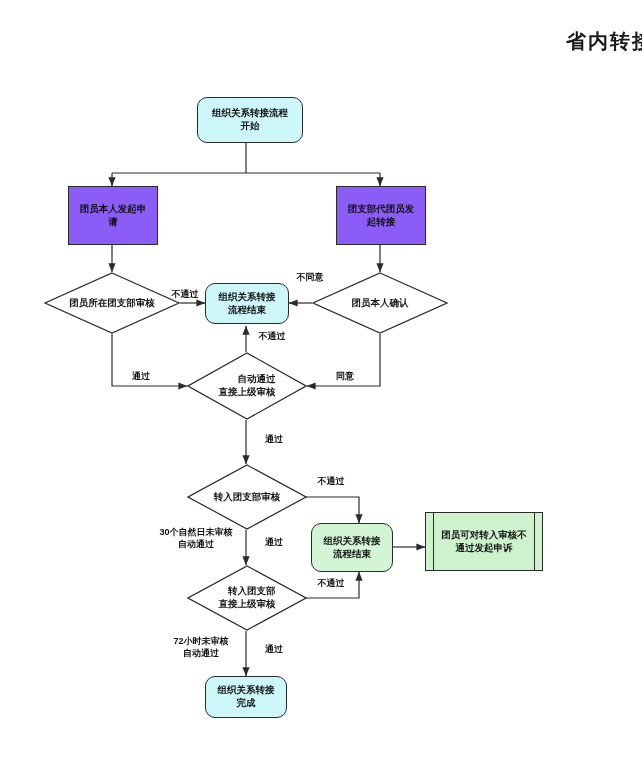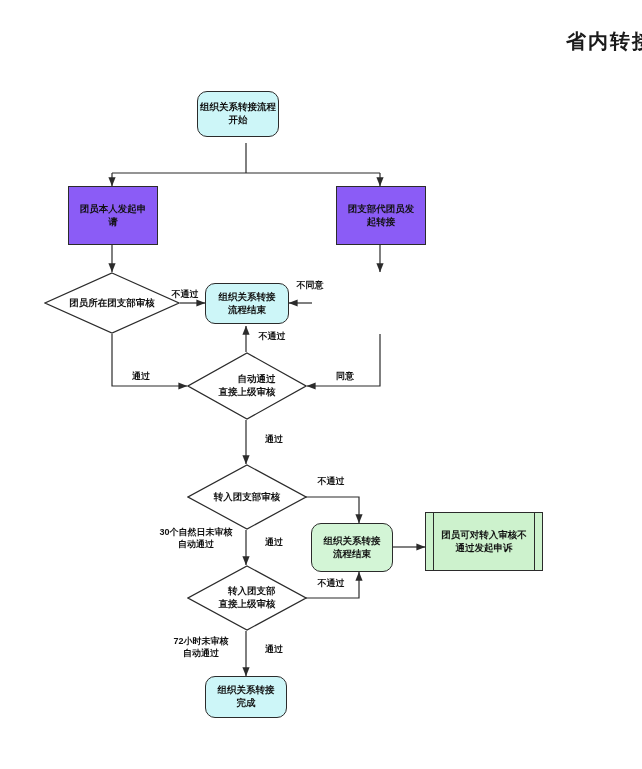--- a/index.html
+++ b/index.html
@@ -139,36 +139,42 @@
       <path d="M246,530 L246,565" marker-end="url(#arrow)"></path>
 
       <path d="M305,598 L359,598 L359,572" marker-end="url(#arrow)"></path>
 
       <path d="M393,547 L425,547" marker-end="url(#arrow)"></path>
 
       <path d="M246,631 L246,676" marker-end="url(#arrow)"></path>
     </g>
   </svg>
 
-  <div class="node terminator" style="left:197px; top:91px; width:82px; height:46px; background:#cdf6f8;">组织关系转接流程
+  <div class="node terminator" style="left:197px; top:97px; width:106px; height:46px; background:#cdf6f8;">组织关系转接流程
 开始</div>
 
   <div class="node process" style="left:68px; top:186px; width:90px; height:59px;">团员本人发起申
 请</div>
 
   <div class="node process" style="left:336px; top:186px; width:90px; height:59px;">团支部代团员发
 起转接</div>
 
   <div class="diamond" style="left:44px; top:272px; width:136px; height:62px;">
     <svg width="136" height="62" viewBox="0 0 136 62" style="display:block;">
       <polygon points="68,1 135,31 68,61 1,31" fill="#ffffff" stroke="#2b2b2b" stroke-width="1.2"></polygon>
     </svg>
     <div class="dlabel">团员所在团支部审核</div>
   </div>
 
+  <div class="diamond" style="left:312px; top:272px; width:136px; height:62px;">
+    <svg width="136" height="62" viewBox="0 0 136 62" style="display:block;">
+      <polygon points="68,1 135,31 68,61 1,31" fill="#ffffff" stroke="#2b2b2b" stroke-width="1.2"></polygon>
+    </svg>
+    <div class="dlabel">团员本人确认</div>
+  </div>
 
   <div class="node terminator" style="left:205px; top:283px; width:84px; height:41px; background:#cdf6f8;">组织关系转接
 流程结束</div>
 
   <div class="diamond" style="left:187px; top:352px; width:120px; height:68px;">
     <svg width="120" height="68" viewBox="0 0 120 68" style="display:block;">
       <polygon points="60,1 119,34 60,67 1,34" fill="#ffffff" stroke="#2b2b2b" stroke-width="1.2"></polygon>
     </svg>
     <div class="dlabel">自动通过
 直接上级审核</div>
@@ -193,21 +199,21 @@
 流程结束</div>
 
   <div class="node subprocess" style="left:425px; top:512px; width:118px; height:59px; background:#cdf2cd;">团员可对转入审核不
 通过发起申诉</div>
 
   <div class="node terminator" style="left:205px; top:676px; width:82px; height:42px; background:#cdf6f8;">组织关系转接
 完成</div>
 
   <div class="edge-label" style="left:163px; top:289px; width:44px;">不通过</div>
 
-  <div class="edge-label" style="left:288px; top:280px; width:44px;text-align:center;">不同意</div>
+  <div class="edge-label" style="left:288px; top:272px; width:44px;text-align:center;">不同意</div>
 
   <div class="edge-label" style="left:119px; top:371px; width:44px;">通过</div>
 
   <div class="edge-label" style="left:323px; top:371px; width:44px;">同意</div>
 
   <div class="edge-label" style="left:250px; top:331px; width:44px;">不通过</div>
 
   <div class="edge-label" style="left:252px; top:434px; width:44px;">通过</div>
 
   <div class="edge-label" style="left:309px; top:476px; width:44px;">不通过</div>

